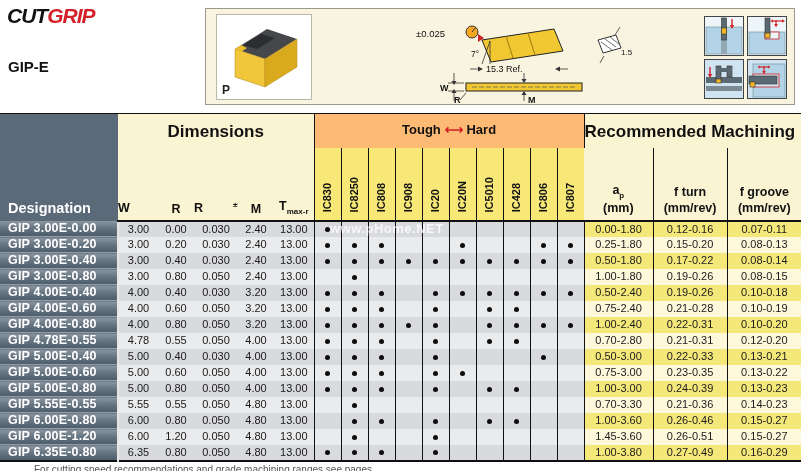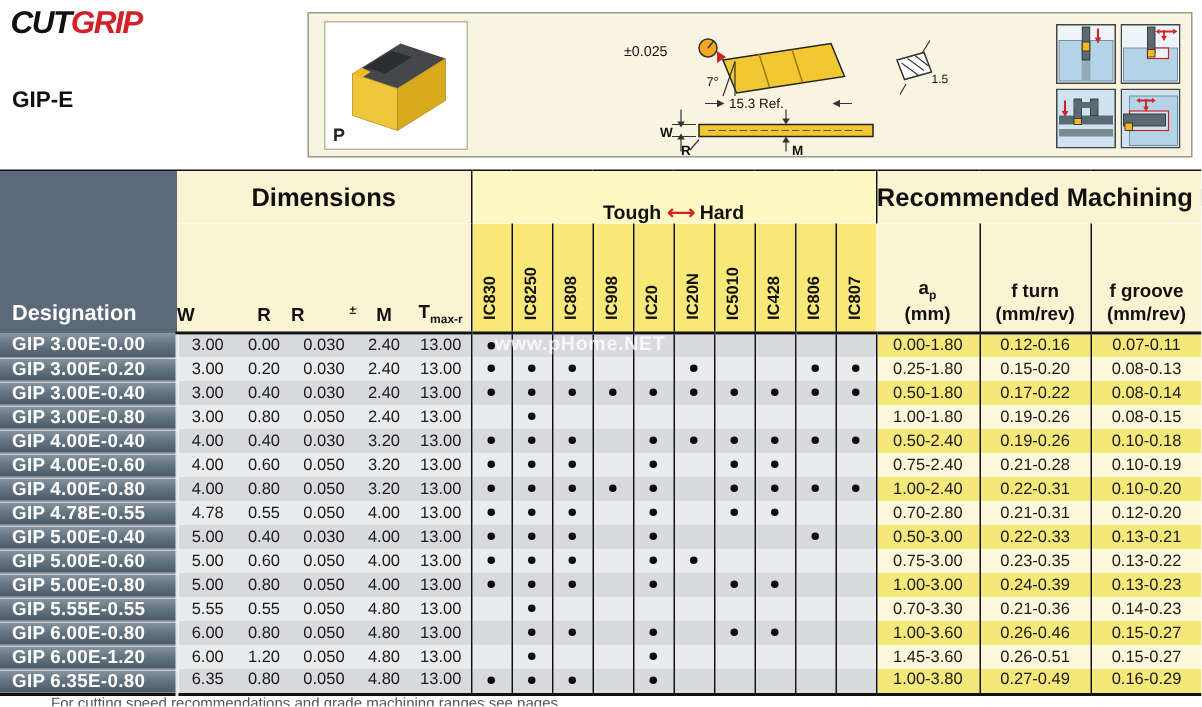--- a/index.html
+++ b/index.html
@@ -31,21 +31,21 @@
     border-top:1px solid #111; }
   th, td { padding:0; overflow:hidden; white-space:nowrap; }
 
   thead tr.secrow { height:34px; }
   thead tr.colrow { height:73px; }
   thead th { font-weight:700; color:#111; }
 
   th.des { background:#5b6a79; color:#fff; text-align:left; vertical-align:bottom;
     padding:0 0 5px 8px; font-size:14.5px; }
   th.dimsec, th.machsec { background:#fbf4d2; font-size:17px; vertical-align:top; padding-top:8px; text-align:center; }
-  th.gradesec { background:#fef9c3; font-size:13px; vertical-align:top; padding-top:20px; text-align:center;
+  th.gradesec { background:#fdba74; font-size:13px; vertical-align:top; padding-top:8px; text-align:center;
     border-left:1px solid #111; border-right:1px solid #111; }
   th.gradesec .arrow { color:#d42027; font-weight:700; padding:0 4px; letter-spacing:-1px; }
 
   th.dch { background:#fbf4d2; vertical-align:bottom; text-align:center;
     font-size:12.5px; padding-bottom:4px; }
   th.gch { background:#f7e878; vertical-align:bottom; text-align:center; border-left:1px solid #111; }
   th.gch:last-of-type { border-right:1px solid #111; }
   .vlabel { writing-mode:vertical-rl; transform:rotate(180deg); display:inline-block;
     font-size:11px; font-weight:700; line-height:1; padding:3px 0; }
   th.mch { background:#fbf4d2; vertical-align:bottom; text-align:center; font-size:12.5px;

